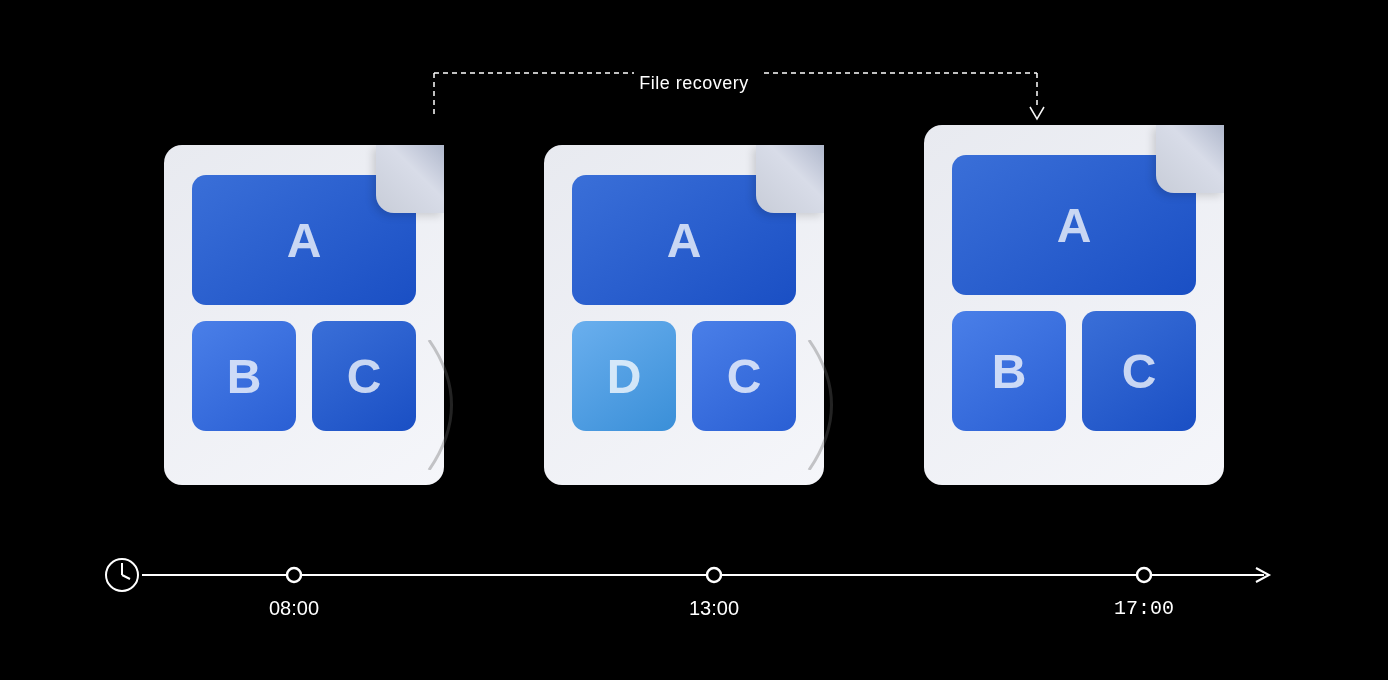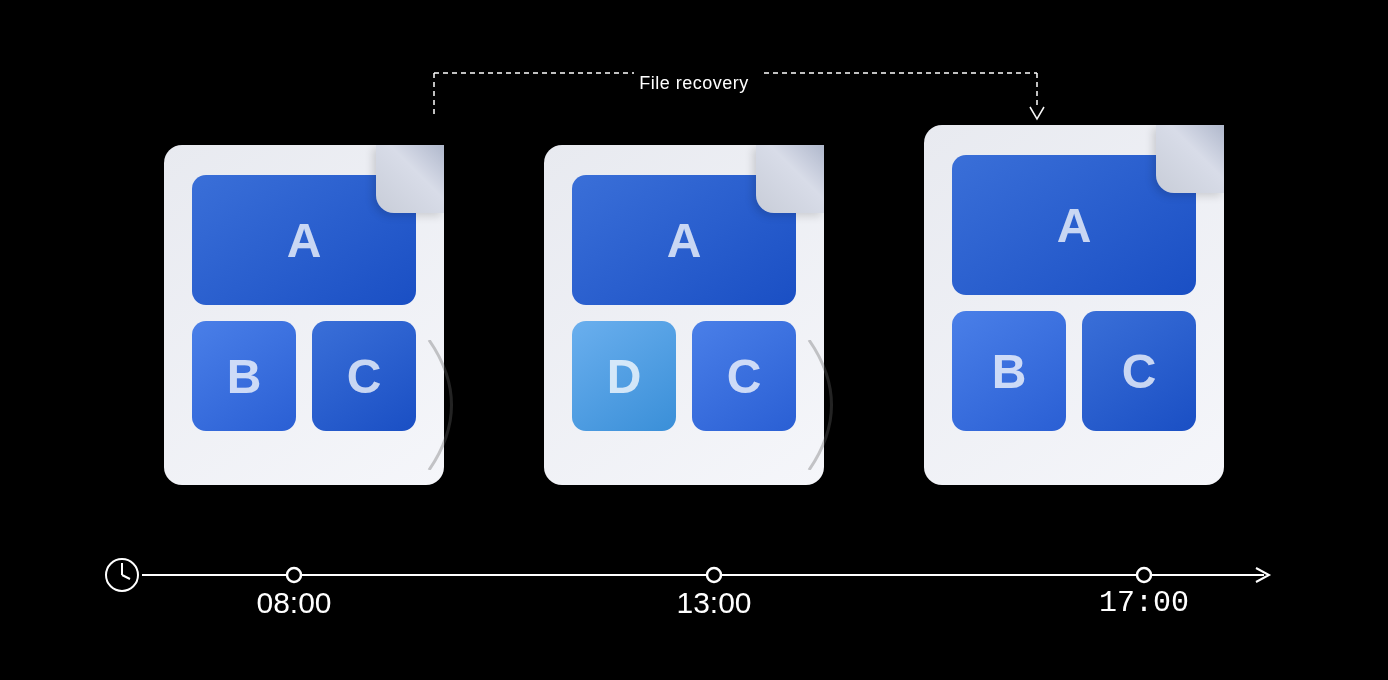--- a/index.html
+++ b/index.html
@@ -149,21 +149,21 @@
     }
 
     .timeline-svg {
       width: 100%;
       height: 80px;
     }
 
     .time-label {
       position: absolute;
       color: #fff;
-      font-size: 30px;
+      font-size: 20px;
       font-weight: 500;
       transform: translateX(-50%);
     }
   </style>
 </head>
 <body>
 
 <div class="main-container">
 
   <div class="label-area">

